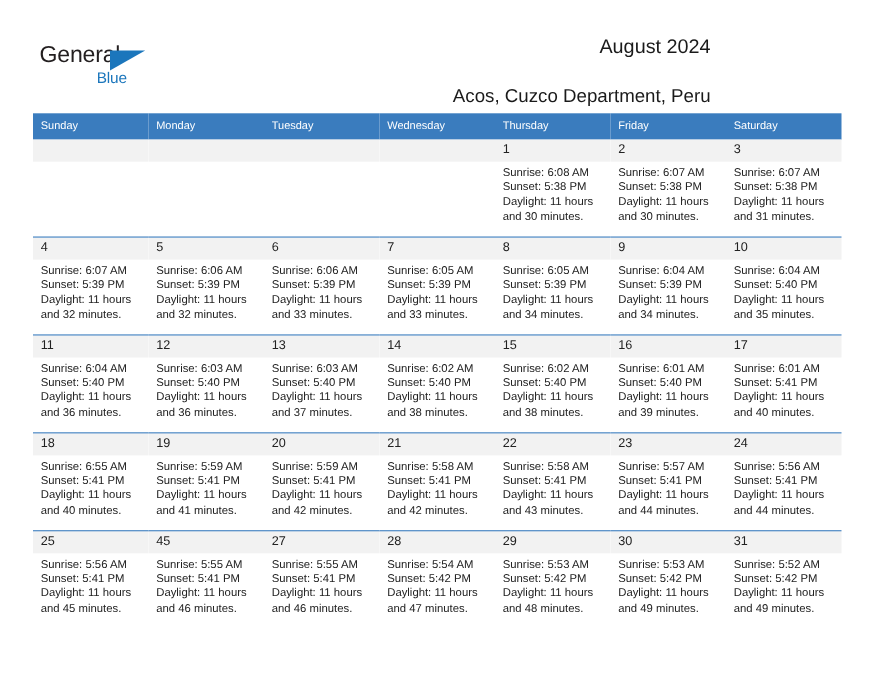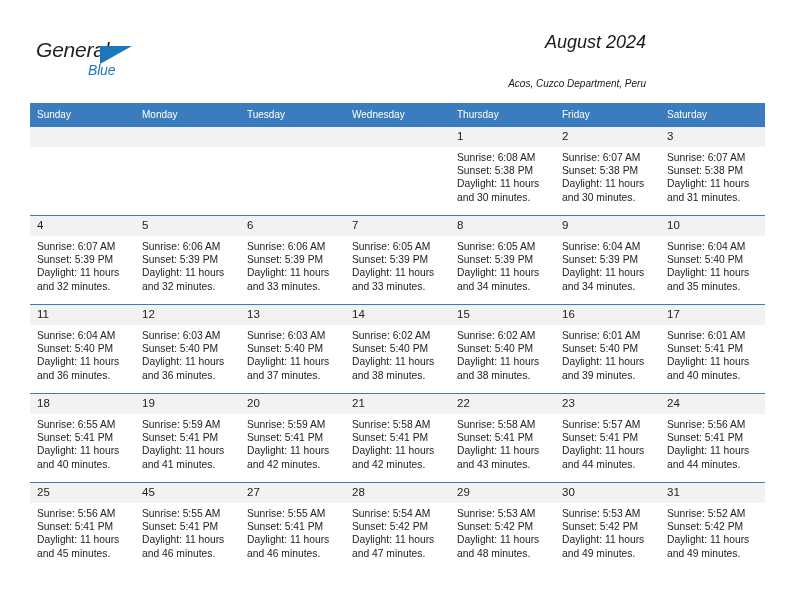--- a/index.html
+++ b/index.html
@@ -20,21 +20,20 @@
     height: 612px;
     box-sizing: border-box;
   }
   
   .top {
     position: absolute;
     left: 0;
     top: 0;
     width: 684px;
     height: 103px;
-    font-style: italic;
   }
   .logo {
     position: absolute;
     left: 36px;
     top: 38px;
     width: 200px;
     height: 50px;
   }
   .logo-general {
     position: absolute;
@@ -69,21 +68,21 @@
     top: 32px;
     font-size: 18px;
     color: #1a1a1a;
     text-align: right;
     white-space: nowrap;
   }
   .subtitle {
     position: absolute;
     right: 38px;
     top: 78px;
-    font-size: 10px;
+    font-size: 17px;
     color: #1a1a1a;
     white-space: nowrap;
   }
   
   .calendar {
     position: absolute;
     left: 30px;
     top: 103px;
     width: 735px;
   }

